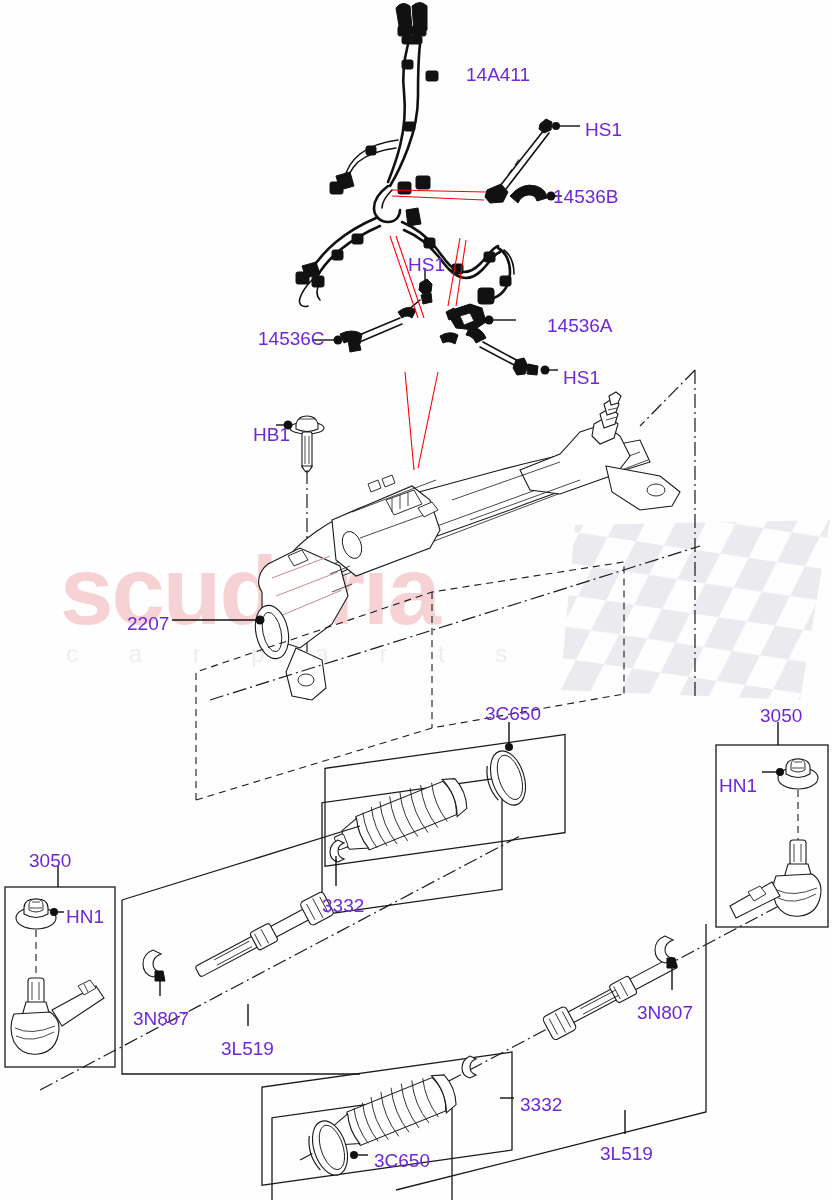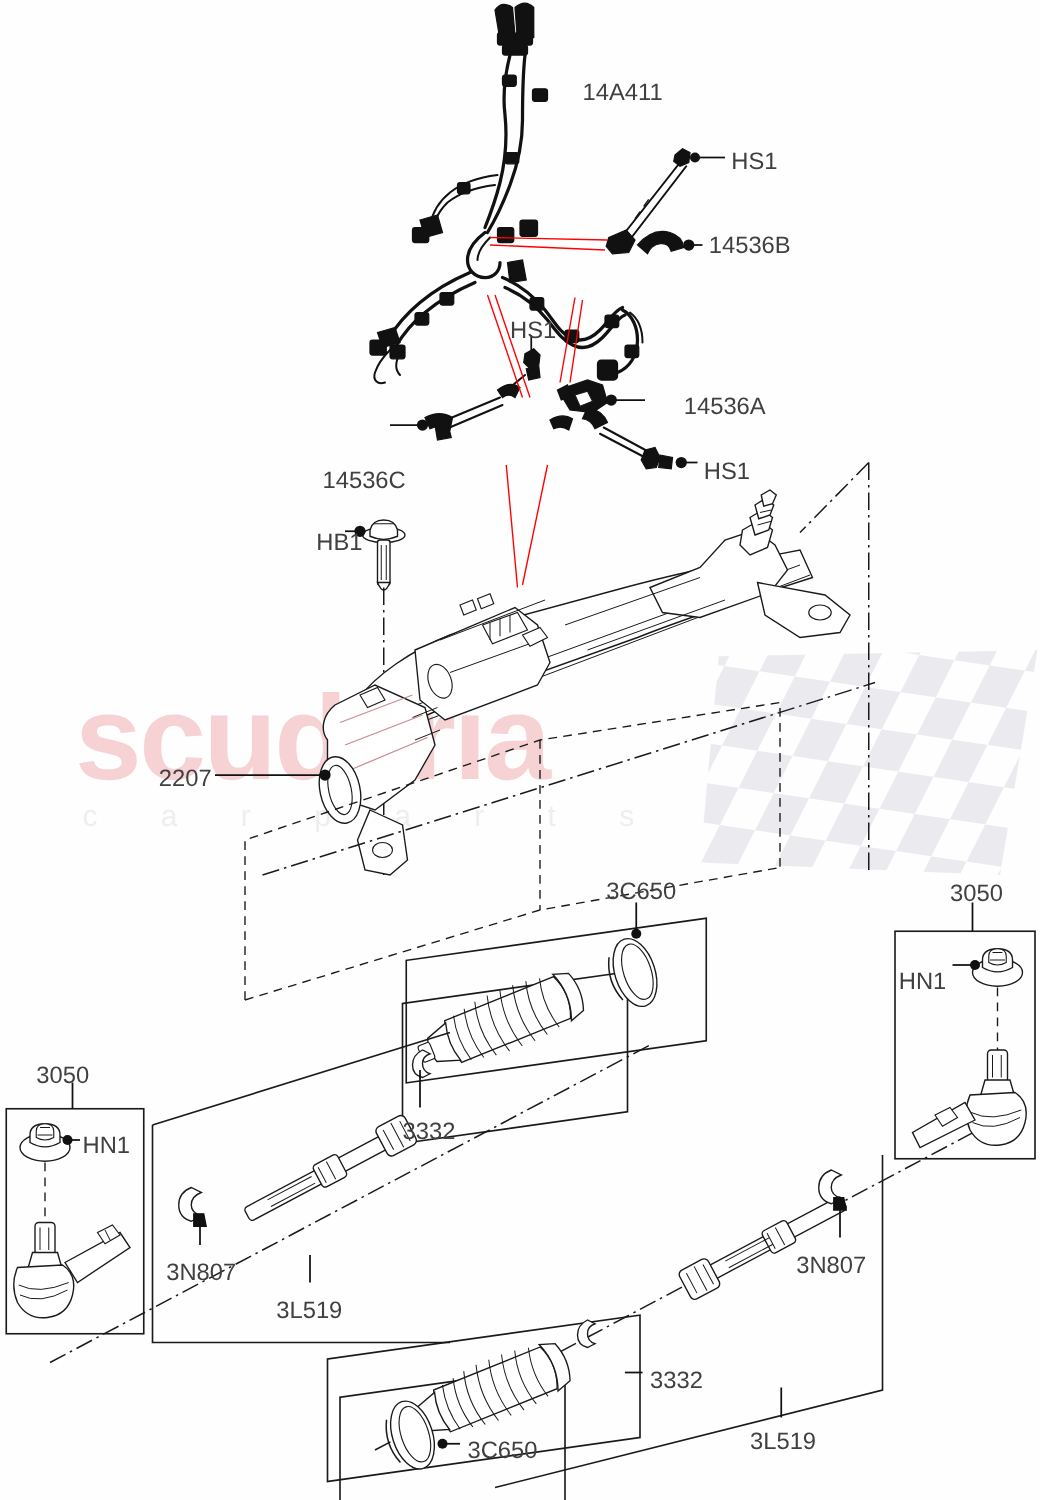--- a/index.html
+++ b/index.html
@@ -4,21 +4,21 @@
 <title>Steering Gear Parts Diagram</title>
 <style>
   html,body{margin:0;padding:0;background:#ffffff;}
   body{
     font-family:"Liberation Sans", sans-serif;
     width:832px;height:1200px;overflow:hidden;position:relative;
   }
   #sheet{position:relative;width:832px;height:1200px;background:#fefefe;}
   #sheet svg{position:absolute;left:0;top:0;width:832px;height:1200px;}
   .lbl{
-    position:absolute;color:#404040;font-size:19px;font-weight:400;
+    position:absolute;color:#6d28d9;font-size:19px;font-weight:400;
     font-family:"Liberation Sans", sans-serif;white-space:nowrap;
     letter-spacing:0px;
   }
   .wm-main{
     position:absolute;left:60px;top:536px;
     font-size:96px;font-weight:700;color:#f6d2d4;
     font-family:"Liberation Sans", sans-serif;letter-spacing:-2px;
     user-select:none;
   }
   .wm-sub{
@@ -428,23 +428,23 @@
       <line class="lead" x1="354" y1="1155" x2="368" y2="1155"></line>
 
       <path class="wht" d="M470,1056 q-8,4 -8,12 q0,8 8,10 l6,-3 q-6,-2 -6,-8 q0,-6 6,-8 z"></path>
       <line class="lead" x1="500" y1="1098" x2="514" y2="1098"></line>
     </g>
 
   </svg>
 
   <div class="lbl" style="left:466px;top:64px;">14A411</div>
   <div class="lbl" style="left:585px;top:119px;">HS1</div>
-  <div class="lbl" style="left:567px;top:186px;">14536B</div>
+  <div class="lbl" style="left:553px;top:186px;">14536B</div>
   <div class="lbl" style="left:408px;top:254px;">HS1</div>
-  <div class="lbl" style="left:258px;top:328px;margin-top:46px;">14536C</div>
+  <div class="lbl" style="left:258px;top:328px;">14536C</div>
   <div class="lbl" style="left:547px;top:315px;">14536A</div>
   <div class="lbl" style="left:563px;top:367px;">HS1</div>
   <div class="lbl" style="left:253px;top:424px;">HB1</div>
   <div class="lbl" style="left:127px;top:613px;">2207</div>
   <div class="lbl" style="left:485px;top:703px;">3C650</div>
   <div class="lbl" style="left:760px;top:705px;">3050</div>
   <div class="lbl" style="left:719px;top:775px;">HN1</div>
   <div class="lbl" style="left:322px;top:895px;">3332</div>
   <div class="lbl" style="left:29px;top:850px;">3050</div>
   <div class="lbl" style="left:66px;top:906px;">HN1</div>

